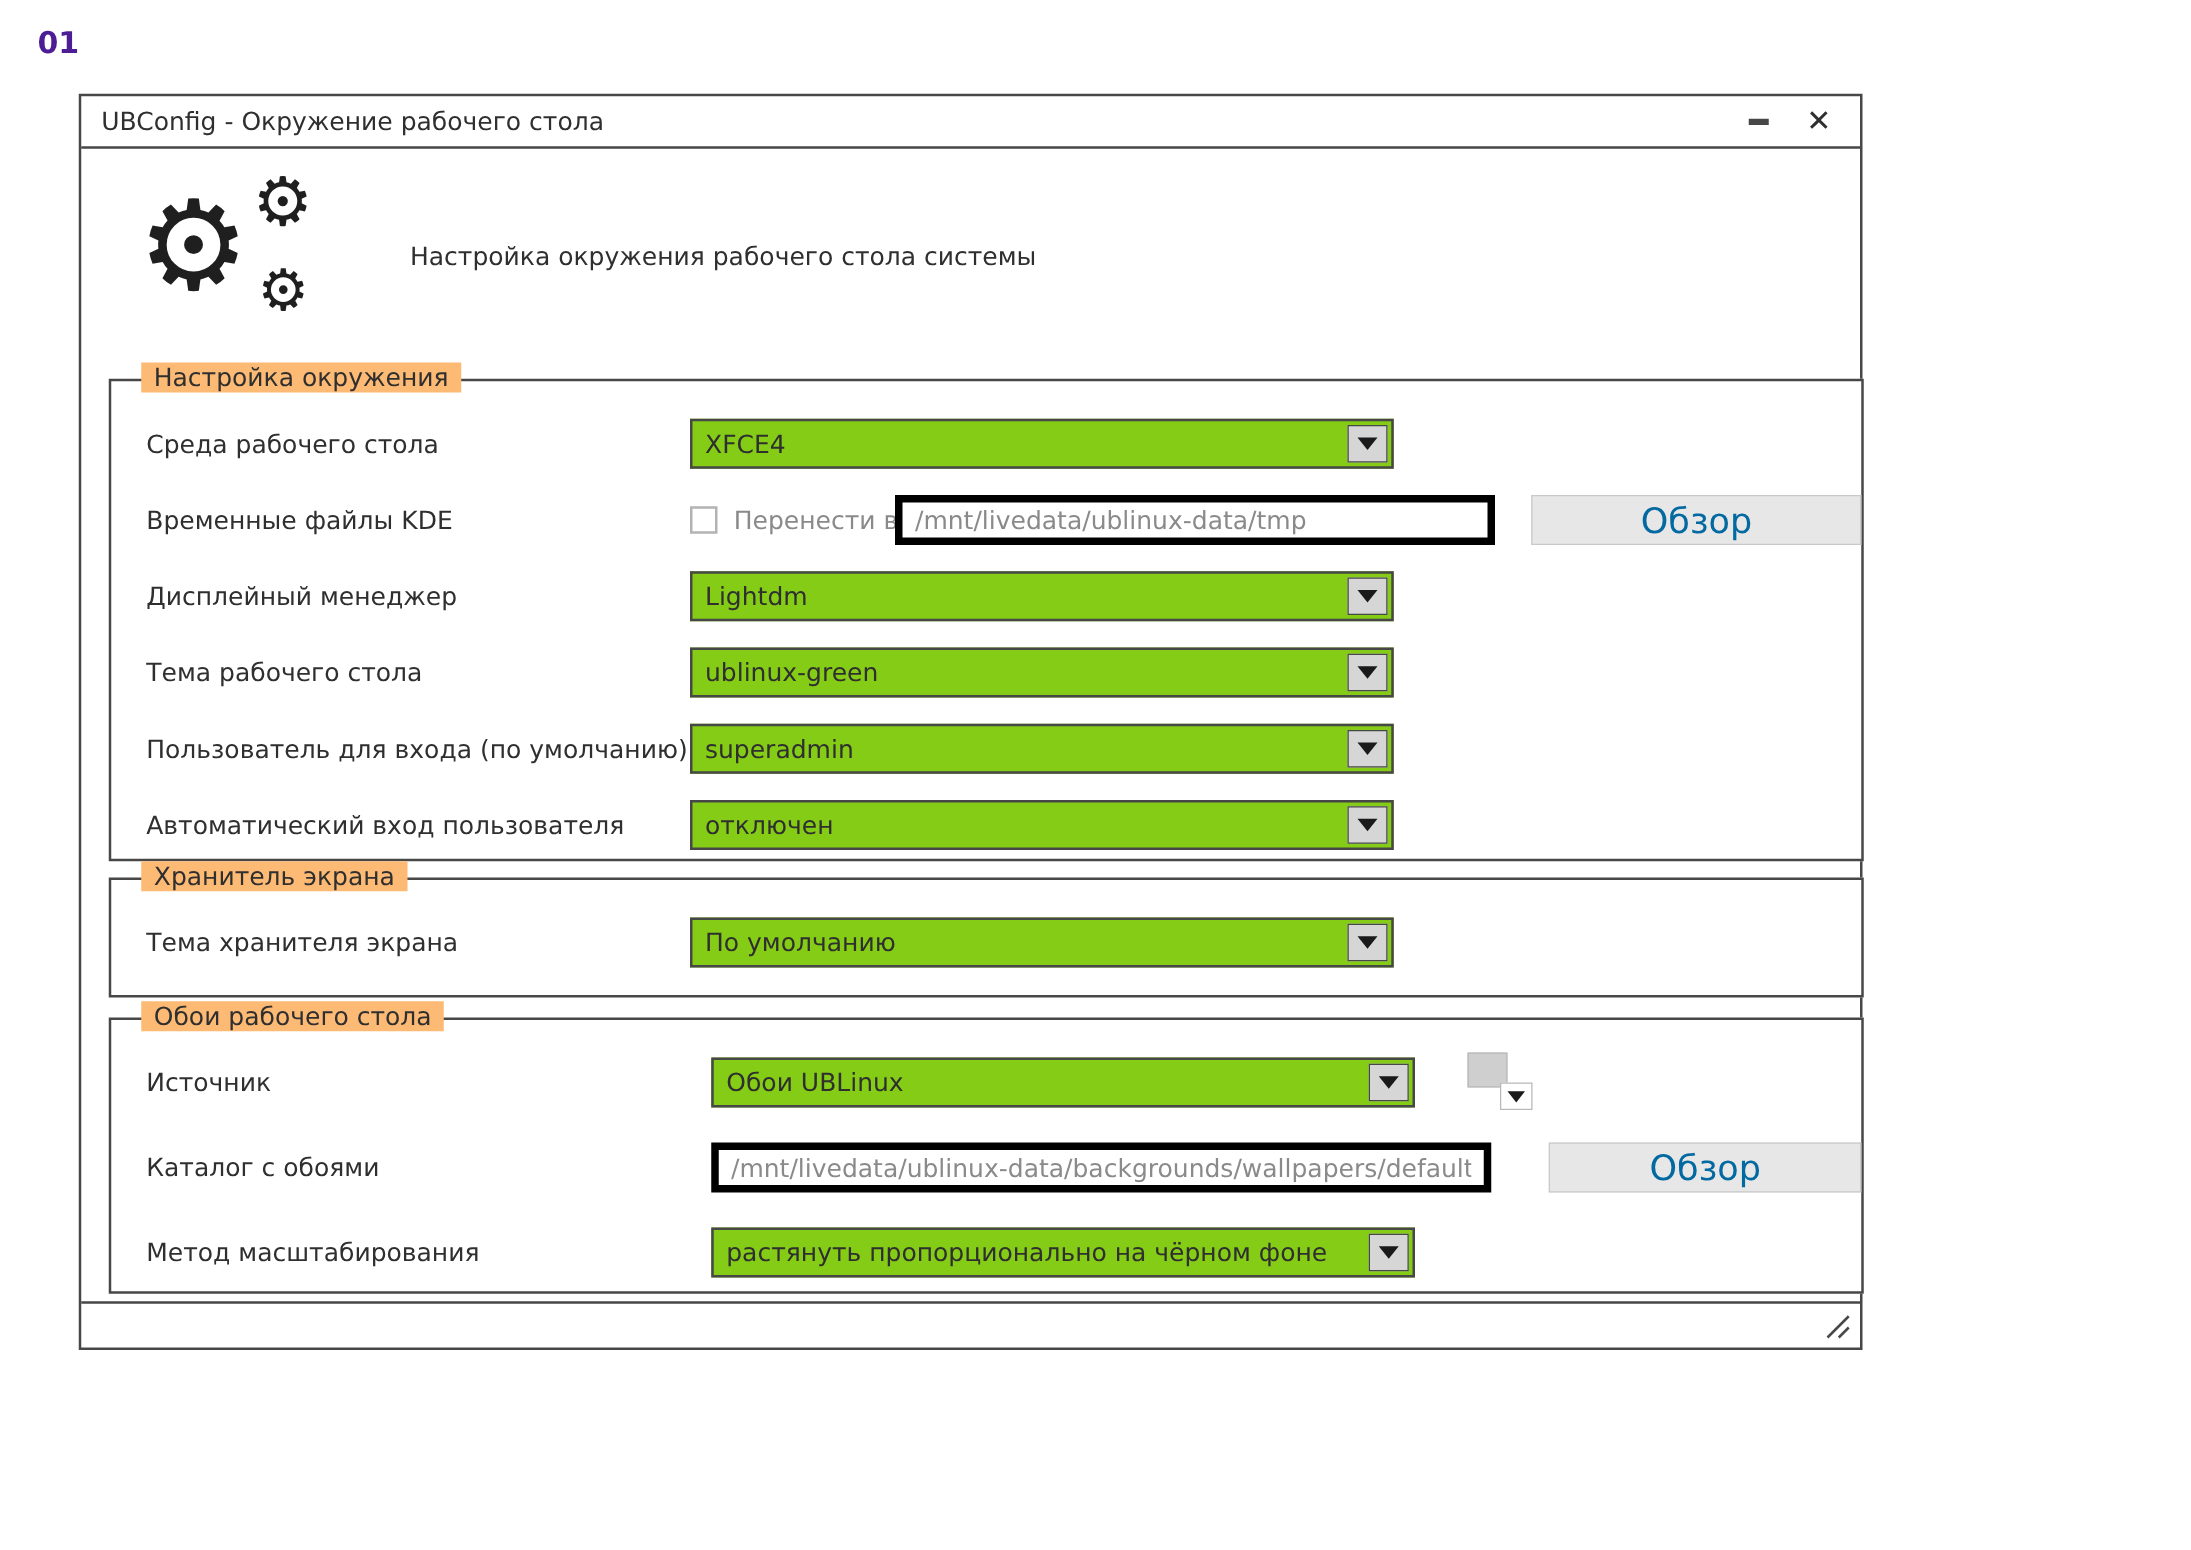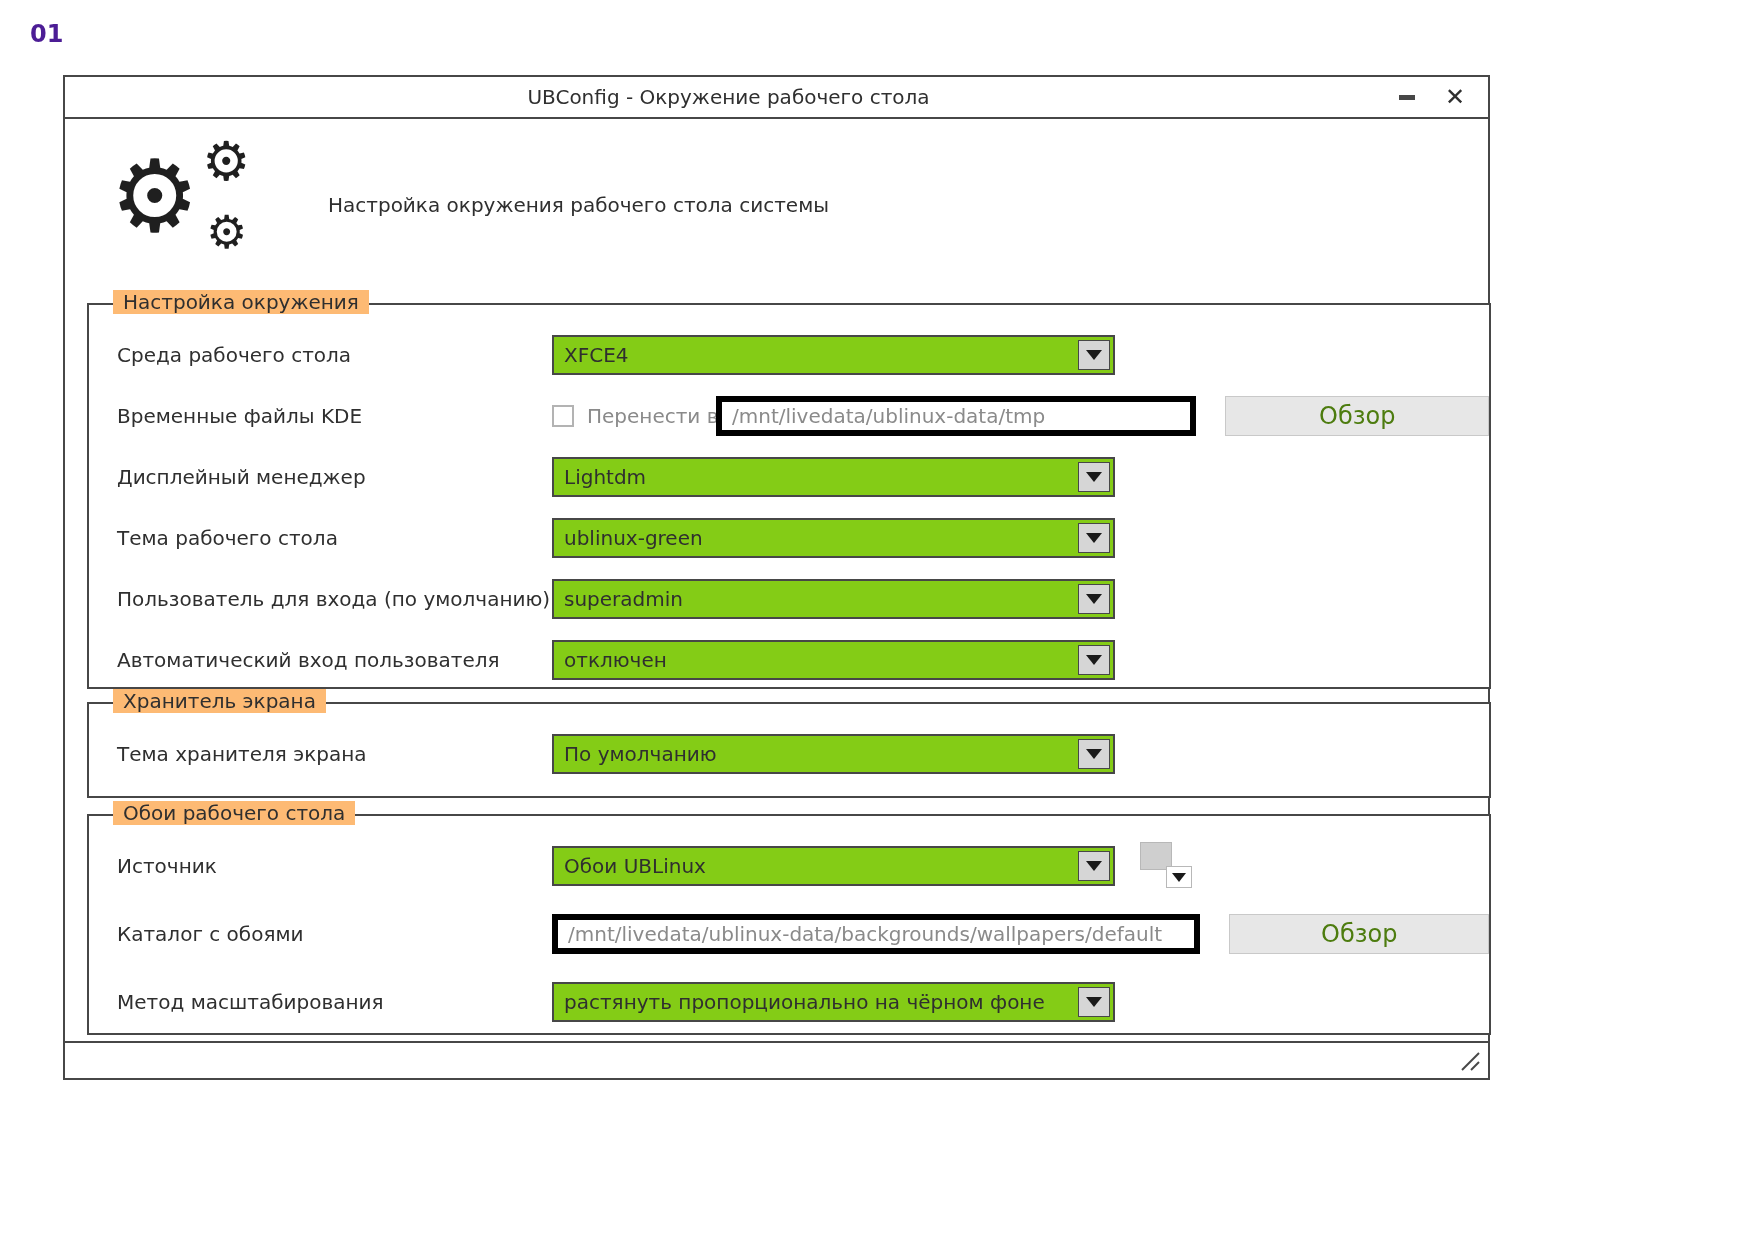--- a/index.html
+++ b/index.html
@@ -15,21 +15,21 @@
   }
   .window {
     position:absolute; left:63px; top:75px; width:1427px; height:1005px;
     border:2px solid #474747; background:#ffffff;
   }
   .titlebar {
     position:absolute; left:0; right:0; top:0; height:42px;
     border-bottom:2px solid #474747;
     display:flex; align-items:center; padding:0 16px; font-size:20px;
   }
-  .titlebar-title { flex:1 1 auto; white-space:nowrap;text-align:center; }
+  .titlebar-title { flex:1 1 auto; white-space:nowrap; }
   .win-btn {
     width:34px; height:30px; display:flex; align-items:center; justify-content:center;
     cursor:default; margin-left:14px;
   }
   .minimize-dash { width:16px; height:5px; background:#474747; }
   .close-glyph { font-size:24px; font-weight:bold; color:#2f2f2f; line-height:1; }
 
   .header { position:absolute; left:45px; top:68px; display:flex; align-items:center; }
   .gears { position:relative; width:160px; height:120px; color:#1f1f1f; }
   .gear { position:absolute; line-height:1; }
@@ -45,21 +45,21 @@
   .group-legend {
     position:absolute; top:-15px; left:24px; background:#fdba74;
     padding:0 10px; font-size:20px; white-space:nowrap;
   }
   .group-env  { top:226px; height:386px; }
   .group-ss   { top:625px; height:96px;  }
   .group-wall { top:737px; height:221px; }
 
   .rows { padding-top:30px; }
   .row { display:flex; align-items:center; height:40px; margin-bottom:21px; padding-left:28px; }
-  .group-wall .row { margin-bottom:28px; }
+  .group-wall .row { margin-bottom:28px;gap:17px; }
   .row-label { width:435px; flex:0 0 435px; font-size:20px; white-space:nowrap; }
 
   .combo {
     position:relative; width:563px; height:40px;
     border:2px solid #474747; background:#84cc16;
     display:flex; align-items:center; padding-left:10px; padding-right:44px;
     font-size:20px; white-space:nowrap; overflow:hidden;
   }
   .combo-arrow-btn {
     position:absolute; right:3px; top:3px; width:32px; height:30px;
@@ -79,22 +79,22 @@
   .text-input {
     height:40px; border:6px solid #000000; background:#ffffff;
     color:#8a8a8a; font-size:20px; padding:0 10px;
     font-family:"DejaVu Sans","Liberation Sans",sans-serif;
     white-space:nowrap; overflow:hidden;
   }
   .input-tmp { width:481px; }
   .input-dir { width:659px; }
   .browse-btn {
     width:264px; height:40px; margin-left:29px;
-    background:#e7e7e7; border:1px solid #c9c9c9; color:#4d7c0f;
-    font-size:24px; display:flex; align-items:center; justify-content:center;
+    background:#e7e7e7; border:1px solid #c9c9c9; color:#0369a1;
+    font-size:28px; display:flex; align-items:center; justify-content:center;
     white-space:nowrap;
   }
   .swatch-btn { position:relative; width:52px; height:48px; margin-left:25px; }
   .swatch-rect {
     position:absolute; left:0; top:0; width:32px; height:28px;
     background:#cfcfcf; border:1px solid #b8b8b8;
   }
   .swatch-arrow-box {
     position:absolute; right:0; bottom:2px; width:26px; height:22px;
     border:1px solid #b8b8b8; background:#ffffff;

